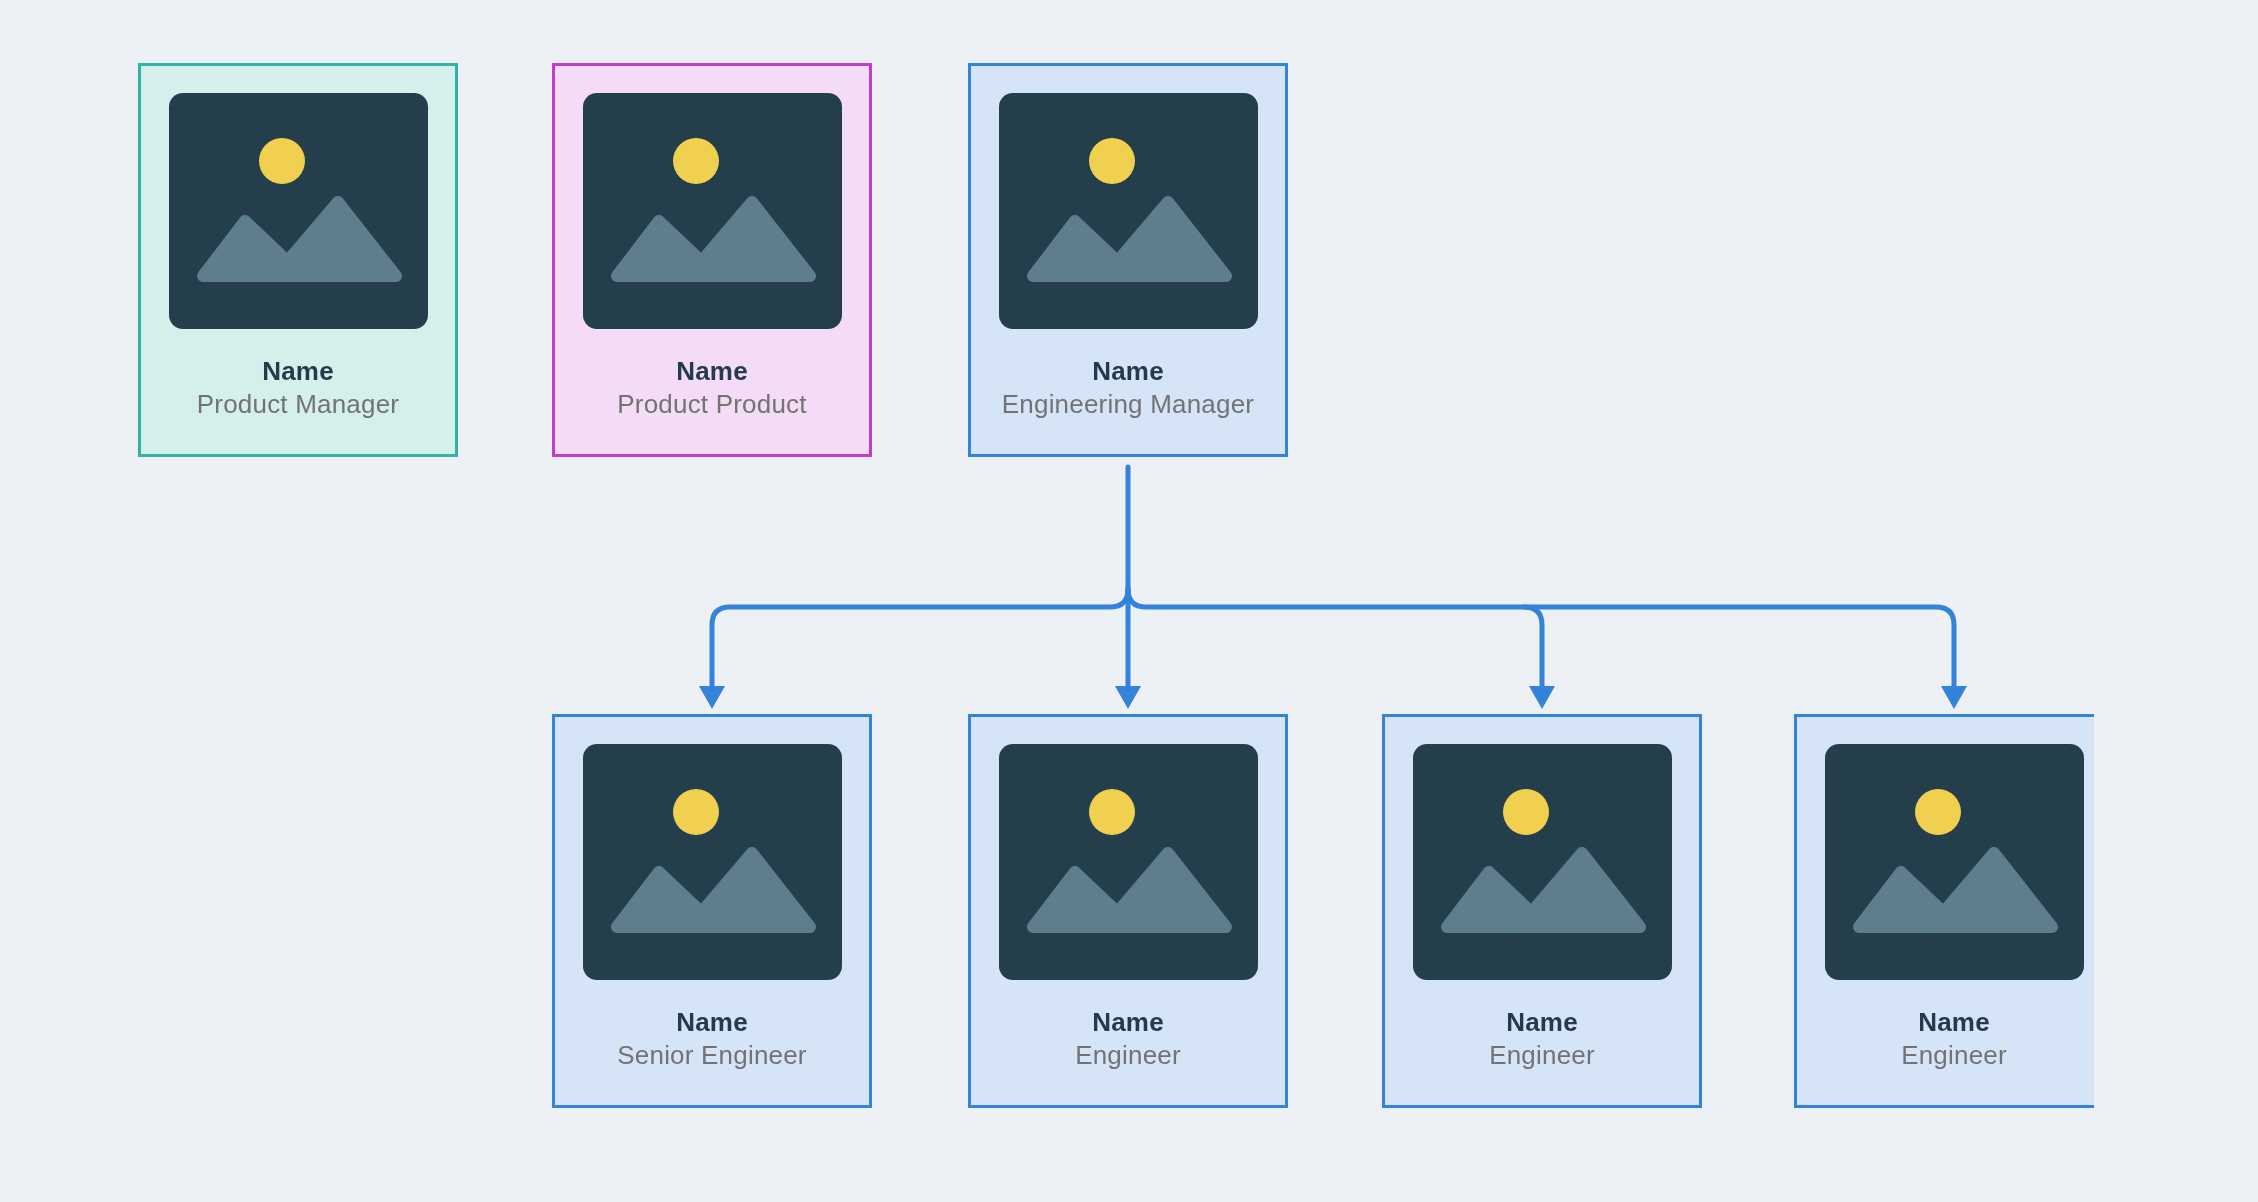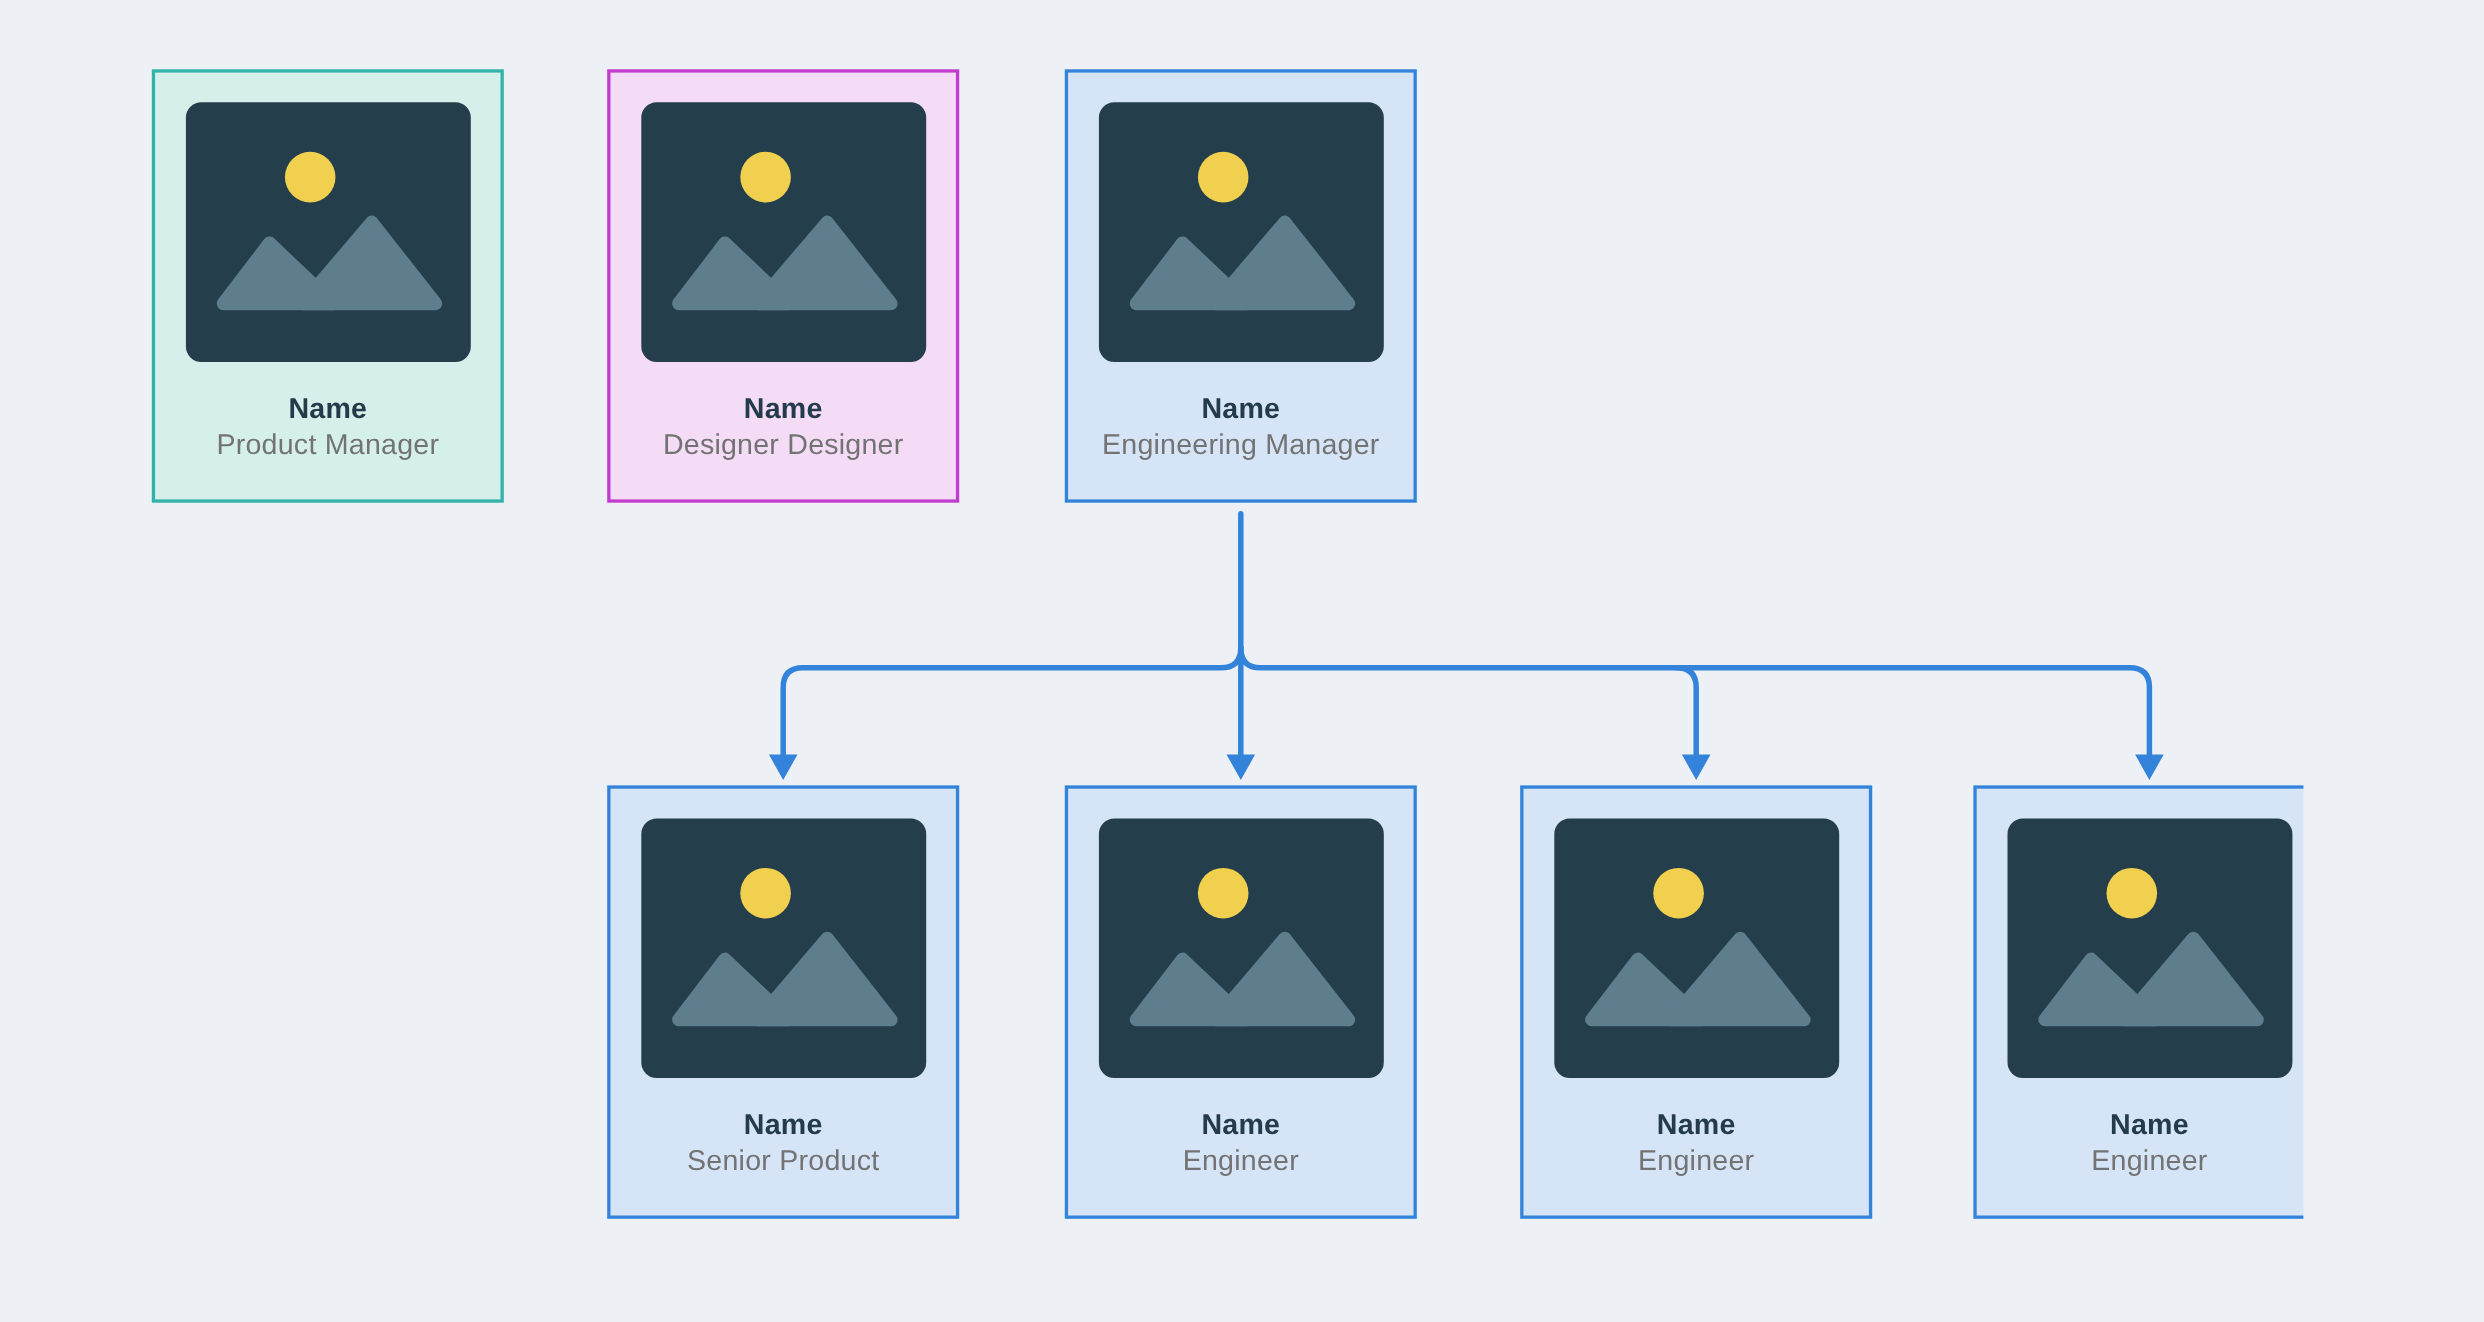--- a/index.html
+++ b/index.html
@@ -56,21 +56,21 @@
 
   <div class="card magenta" style="left:552px;top:63px;">
     <div class="thumb">
       <svg viewBox="0 0 259 236">
         <circle cx="113" cy="68" r="23" fill="#F0D04E"></circle>
         <path d="M34 183 L76 128 L134 183 Z" fill="#5E7E8E" stroke="#5E7E8E" stroke-width="12" stroke-linejoin="round"></path>
         <path d="M106 183 L169 109 L227 183 Z" fill="#5E7E8E" stroke="#5E7E8E" stroke-width="12" stroke-linejoin="round"></path>
       </svg>
     </div>
     <div class="name">Name</div>
-    <div class="role">Designer Designer</div>
+    <div class="role">Product Product</div>
   </div>
 
   <div class="card blue" style="left:968px;top:63px;">
     <div class="thumb">
       <svg viewBox="0 0 259 236">
         <circle cx="113" cy="68" r="23" fill="#F0D04E"></circle>
         <path d="M34 183 L76 128 L134 183 Z" fill="#5E7E8E" stroke="#5E7E8E" stroke-width="12" stroke-linejoin="round"></path>
         <path d="M106 183 L169 109 L227 183 Z" fill="#5E7E8E" stroke="#5E7E8E" stroke-width="12" stroke-linejoin="round"></path>
       </svg>
     </div>
@@ -80,21 +80,21 @@
 
   <div class="card blue" style="left:552px;top:714px;">
     <div class="thumb">
       <svg viewBox="0 0 259 236">
         <circle cx="113" cy="68" r="23" fill="#F0D04E"></circle>
         <path d="M34 183 L76 128 L134 183 Z" fill="#5E7E8E" stroke="#5E7E8E" stroke-width="12" stroke-linejoin="round"></path>
         <path d="M106 183 L169 109 L227 183 Z" fill="#5E7E8E" stroke="#5E7E8E" stroke-width="12" stroke-linejoin="round"></path>
       </svg>
     </div>
     <div class="name">Name</div>
-    <div class="role">Senior Product</div>
+    <div class="role">Senior Engineer</div>
   </div>
 
   <div class="card blue" style="left:968px;top:714px;">
     <div class="thumb">
       <svg viewBox="0 0 259 236">
         <circle cx="113" cy="68" r="23" fill="#F0D04E"></circle>
         <path d="M34 183 L76 128 L134 183 Z" fill="#5E7E8E" stroke="#5E7E8E" stroke-width="12" stroke-linejoin="round"></path>
         <path d="M106 183 L169 109 L227 183 Z" fill="#5E7E8E" stroke="#5E7E8E" stroke-width="12" stroke-linejoin="round"></path>
       </svg>
     </div>

